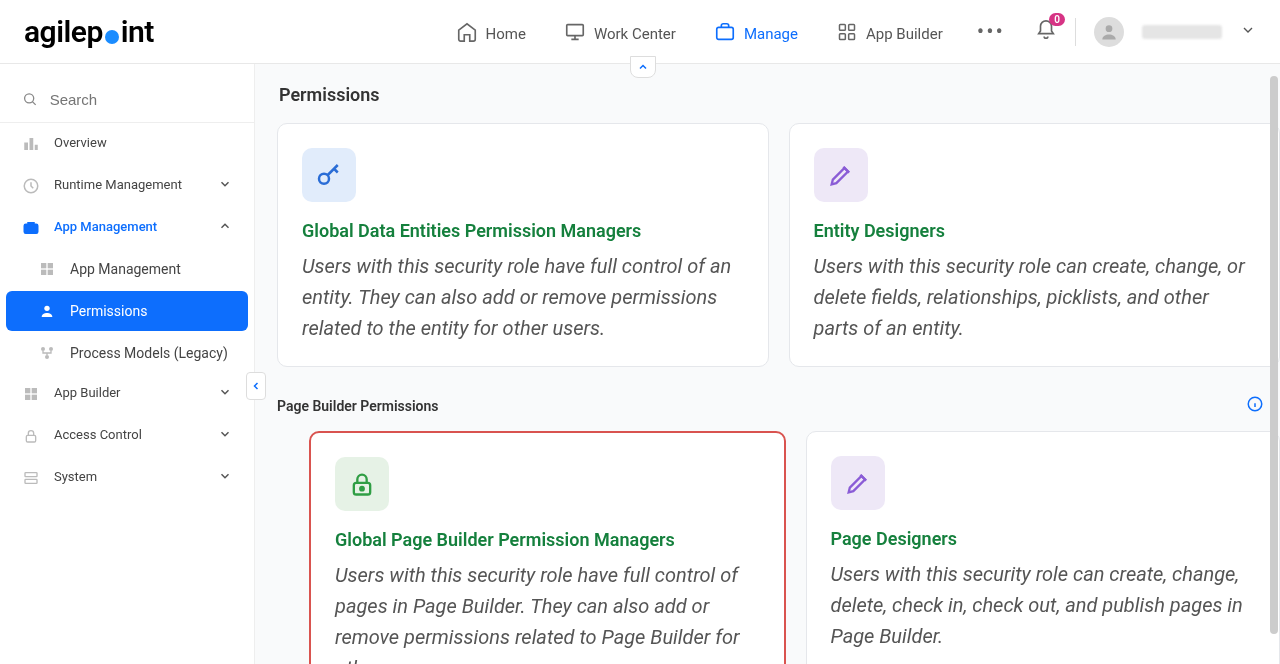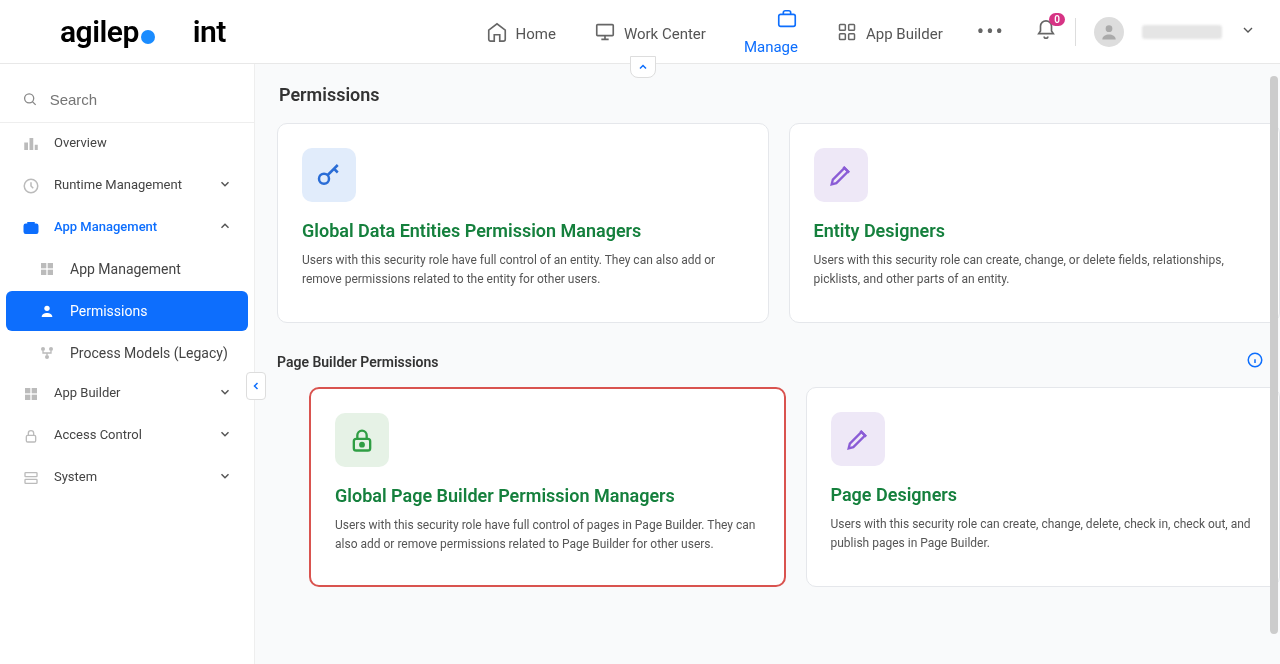--- a/index.html
+++ b/index.html
@@ -17,33 +17,33 @@
   .topbar {
     display: flex;
     align-items: center;
     height: 64px;
     padding: 0 24px;
     border-bottom: 1px solid #e8e8e8;
     background: #fff;
   }
   .logo { display: flex; align-items: center; }
   .logo-text {
-    font-size: 30px; font-weight: 600; color: #000; letter-spacing: -0.5px; margin-left: 36px;
+    font-size: 30px; font-weight: 600; color: #000; letter-spacing: -0.5px;
   }
   .logo-dot {
     display: inline-block; width: 14px; height: 14px; background: #1a8cff;
     border-radius: 50%; margin: 0 2px; position: relative; top: 5px;
   }
   .nav { display: flex; align-items: center; margin-left: auto; gap: 30px; }
   .nav-item {
     display: flex; align-items: flex-end; gap: 8px;
     color: #555; font-size: 15px; cursor: pointer;
     padding: 8px 4px;
   }
-  .nav-item.active { color: #0d6efd; flex-direction: column; }
+  .nav-item.active { color: #0d6efd; }
   .nav-icon { width: 22px; height: 22px; display: flex; align-items: center; justify-content: center; }
   .more-dots { font-size: 22px; color: #666; letter-spacing: 2px; cursor: pointer; }
   .topbar-right { display: flex; align-items: center; gap: 18px; margin-left: 30px; }
   .bell-wrap { position: relative; cursor: pointer; }
   .bell-badge {
     position: absolute; top: -6px; right: -8px; background: #d63384; color: #fff;
     font-size: 10px; font-weight: 600; border-radius: 10px; padding: 1px 5px;
   }
   .divider-v { width: 1px; height: 28px; background: #ddd; }
   .avatar { width: 30px; height: 30px; border-radius: 50%; background: #ddd; display: flex; align-items: center; justify-content: center; }
@@ -100,21 +100,21 @@
   }
   .card.highlighted { border: 2px solid #d9534f; margin-left: 32px; }
   .card-icon {
     width: 54px; height: 54px; border-radius: 10px;
     display: flex; align-items: center; justify-content: center; margin-bottom: 18px;
   }
   .card-icon.blue { background: #e1ecfb; }
   .card-icon.purple { background: #eee8f7; }
   .card-icon.green { background: #e6f2e6; }
   .card-title { font-size: 18px; font-weight: 600; color: #15803d; margin-bottom: 10px; }
-  .card-desc { font-size: 12px; color: #555; line-height: 1.55; }
+  .card-desc { font-size: 20px; color: #555; line-height: 1.55; font-style: italic; }
   .section-head { display: flex; align-items: center; margin: 4px 0 14px; padding-right: 16px; }
   .section-title { font-size: 14px; font-weight: 600; color: #333; }
   .info-circle { margin-left: auto; color: #0d6efd; cursor: pointer; }
 
   
   .scrollbar-stub {
     position: absolute; right: 2px; top: 76px; width: 8px; height: 558px;
     background: #ccc; border-radius: 4px;
   }
 </style>

